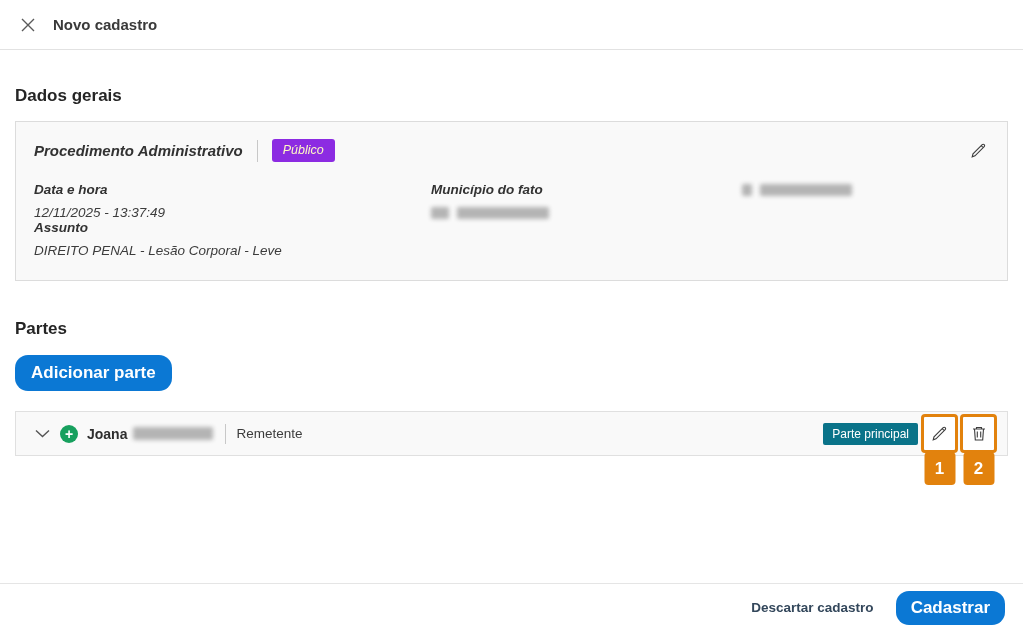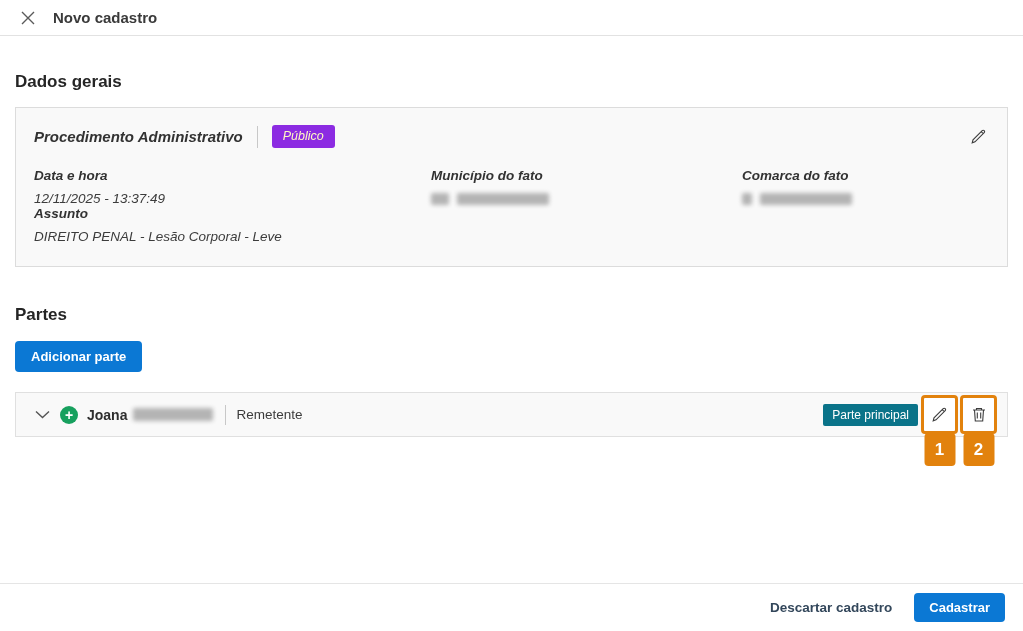--- a/index.html
+++ b/index.html
@@ -3,21 +3,21 @@
 <meta charset="utf-8">
 <style>
   * { margin:0; padding:0; box-sizing:border-box; }
   html,body { width:1023px; height:631px; }
   body {
     font-family:"Liberation Sans", sans-serif;
     background:#ffffff; color:#323232; position:relative; overflow:hidden;
   }
   
   .top-header {
-    height:36px; display:flex; align-items:center; gap:15px;
+    height:50px; display:flex; align-items:center; gap:15px;
     padding:0 18px; border-bottom:1px solid #e2e2e2;
   }
   .close-btn {
     background:none; border:none; cursor:pointer; width:20px; height:20px;
     display:flex; align-items:center; justify-content:center; color:#5a5a5a;
   }
   .page-title { font-size:15px; font-weight:bold; color:#3a3a3a; }
 
   .content { padding:0 15px; }
 
@@ -54,22 +54,22 @@
   }
   .redacted.sm { width:18px; height:12px; margin-right:8px; }
   .redacted.xs { width:10px; height:12px; margin-right:8px; }
   .redacted.lg { width:92px; height:12px; }
   .redacted.name { width:80px; height:13px; margin:0 4px 0 6px; }
 
   
   .section-title.partes { margin-top:38px; }
   .btn-primary {
     margin-top:16px; background:#0b78d4; color:#ffffff; border:none;
-    font-family:inherit; font-size:13px; font-weight:bold;
-    padding:8px 16px; border-radius:4px; cursor:pointer;
+    font-family:inherit; font-size:17px; font-weight:bold;
+    padding:8px 16px; border-radius:13px; cursor:pointer;
   }
   .party-row {
     margin-top:20px; height:45px; border:1px solid #e0e0e0; background:#f9f9f9;
     display:flex; align-items:center; padding:0 10px 0 17px; position:relative;
   }
   .chev-btn {
     background:none; border:none; cursor:pointer; color:#555;
     display:flex; align-items:center; padding:2px; margin-right:8px;
   }
   .plus-circle {
@@ -148,21 +148,20 @@
         <div class="field-label">Data e hora</div>
         <div class="field-value">12/11/2025 - 13:37:49</div>
       </div>
       <div class="field">
         <div class="field-label">Município do fato</div>
         <div class="field-value">
           <span class="redacted sm"></span><span class="redacted lg"></span>
         </div>
       </div>
       <div class="field">
-        <div class="field-label">Comarca do fato</div>
         <div class="field-value">
           <span class="redacted xs"></span><span class="redacted lg"></span>
         </div>
       </div>
       <div class="field">
         <div class="field-label">Assunto</div>
         <div class="field-value">DIREITO PENAL - Lesão Corporal - Leve</div>
       </div>
       <div></div>
     </div>

